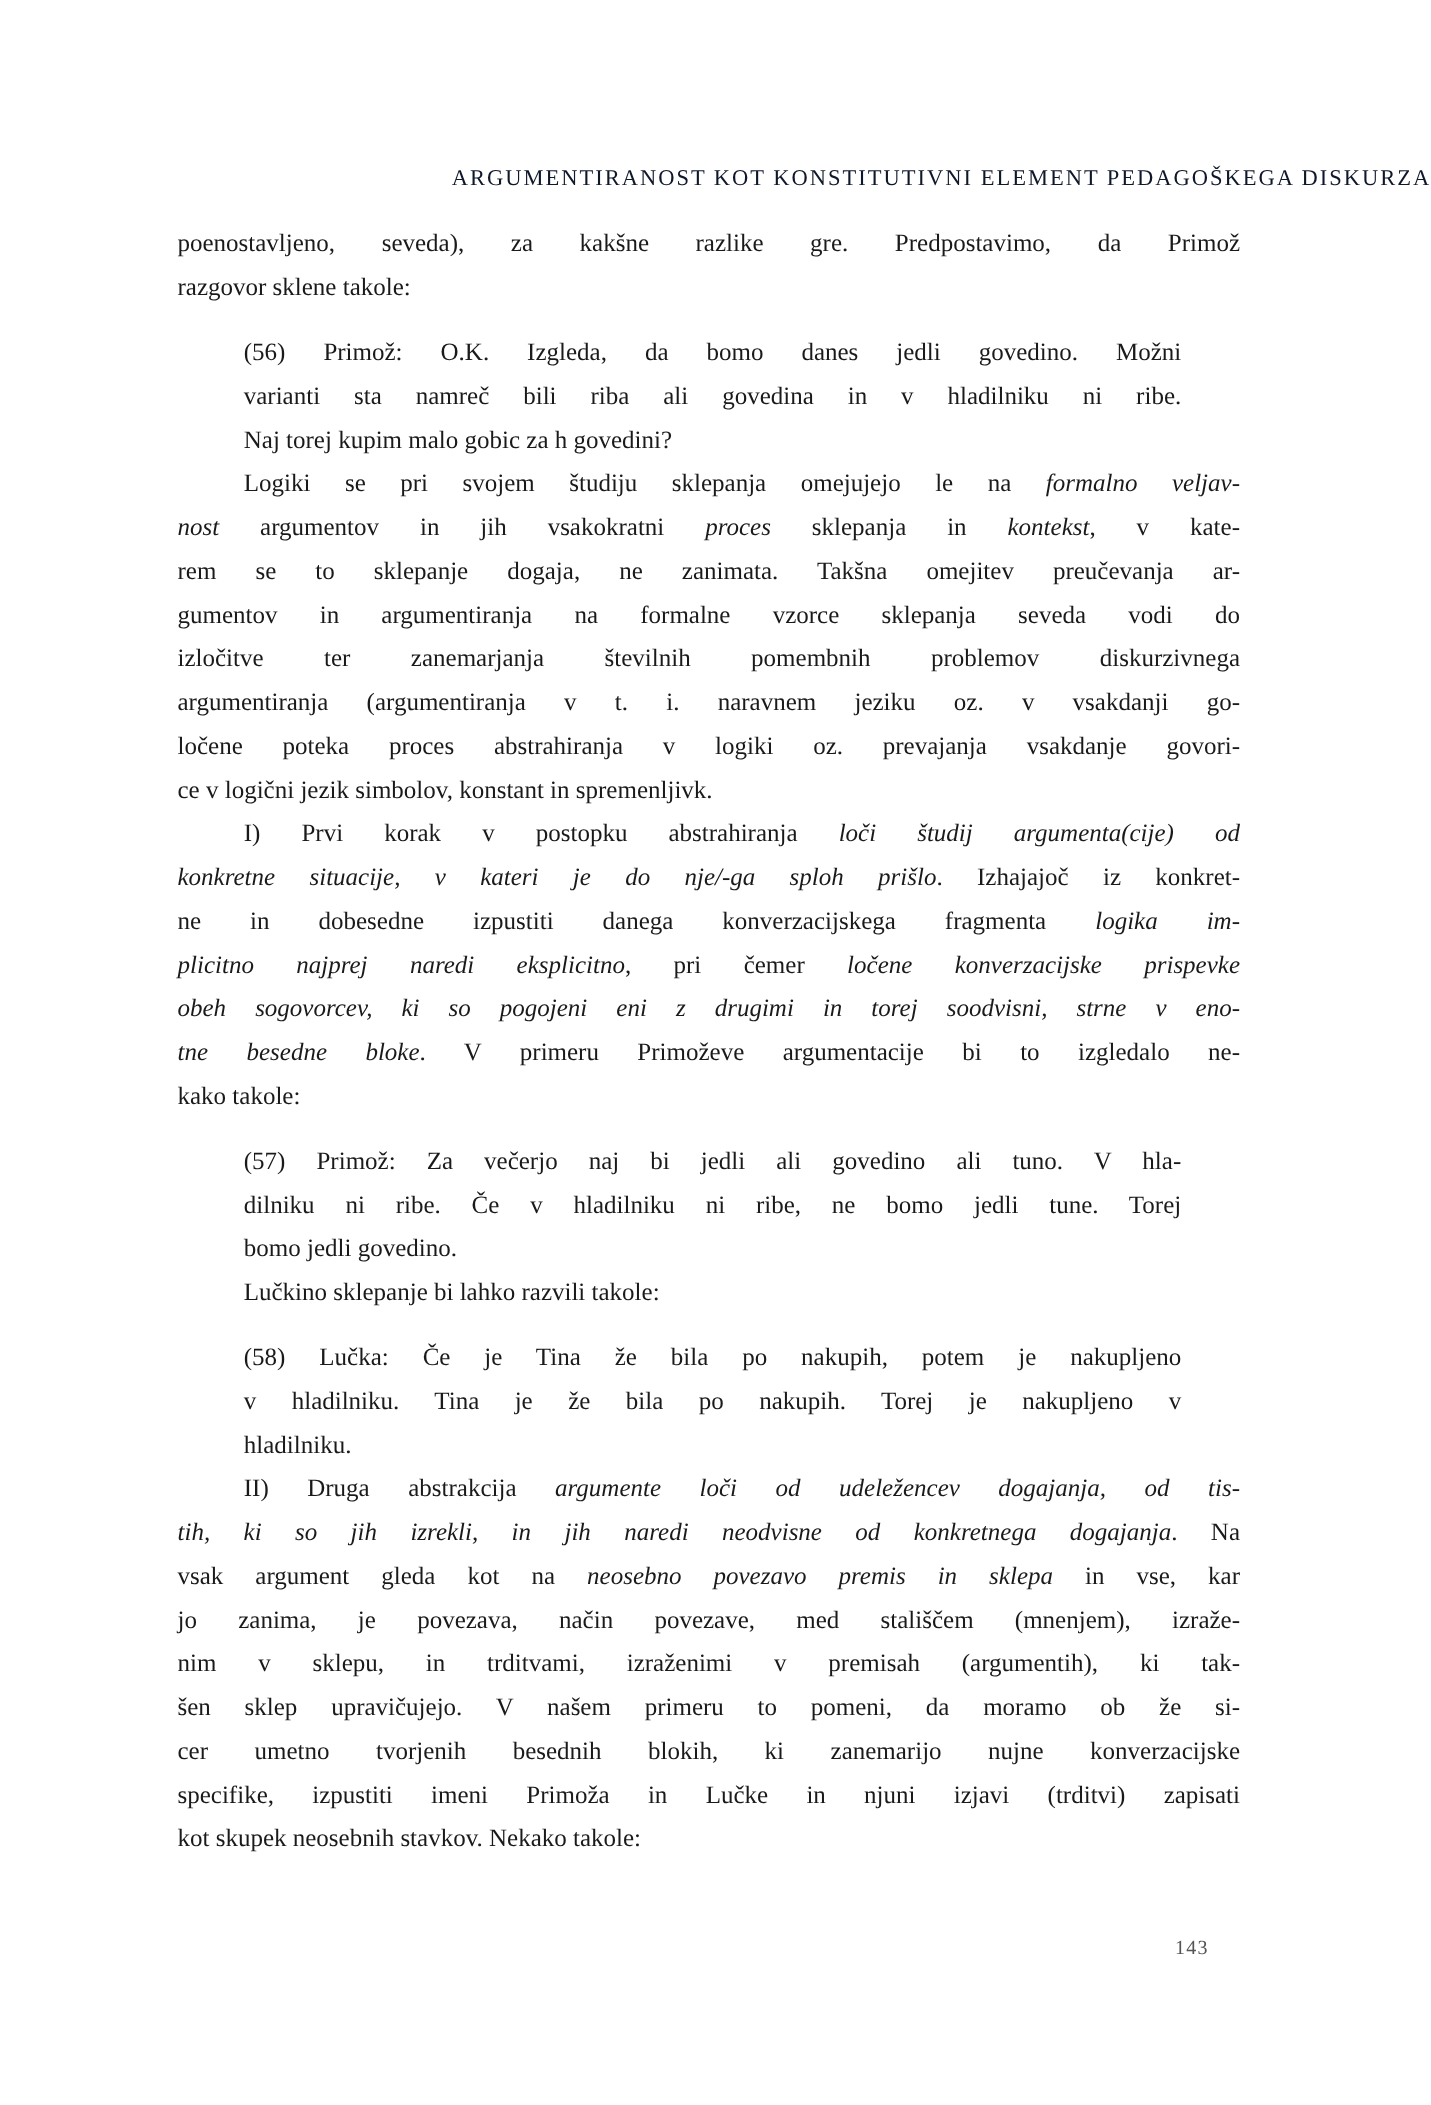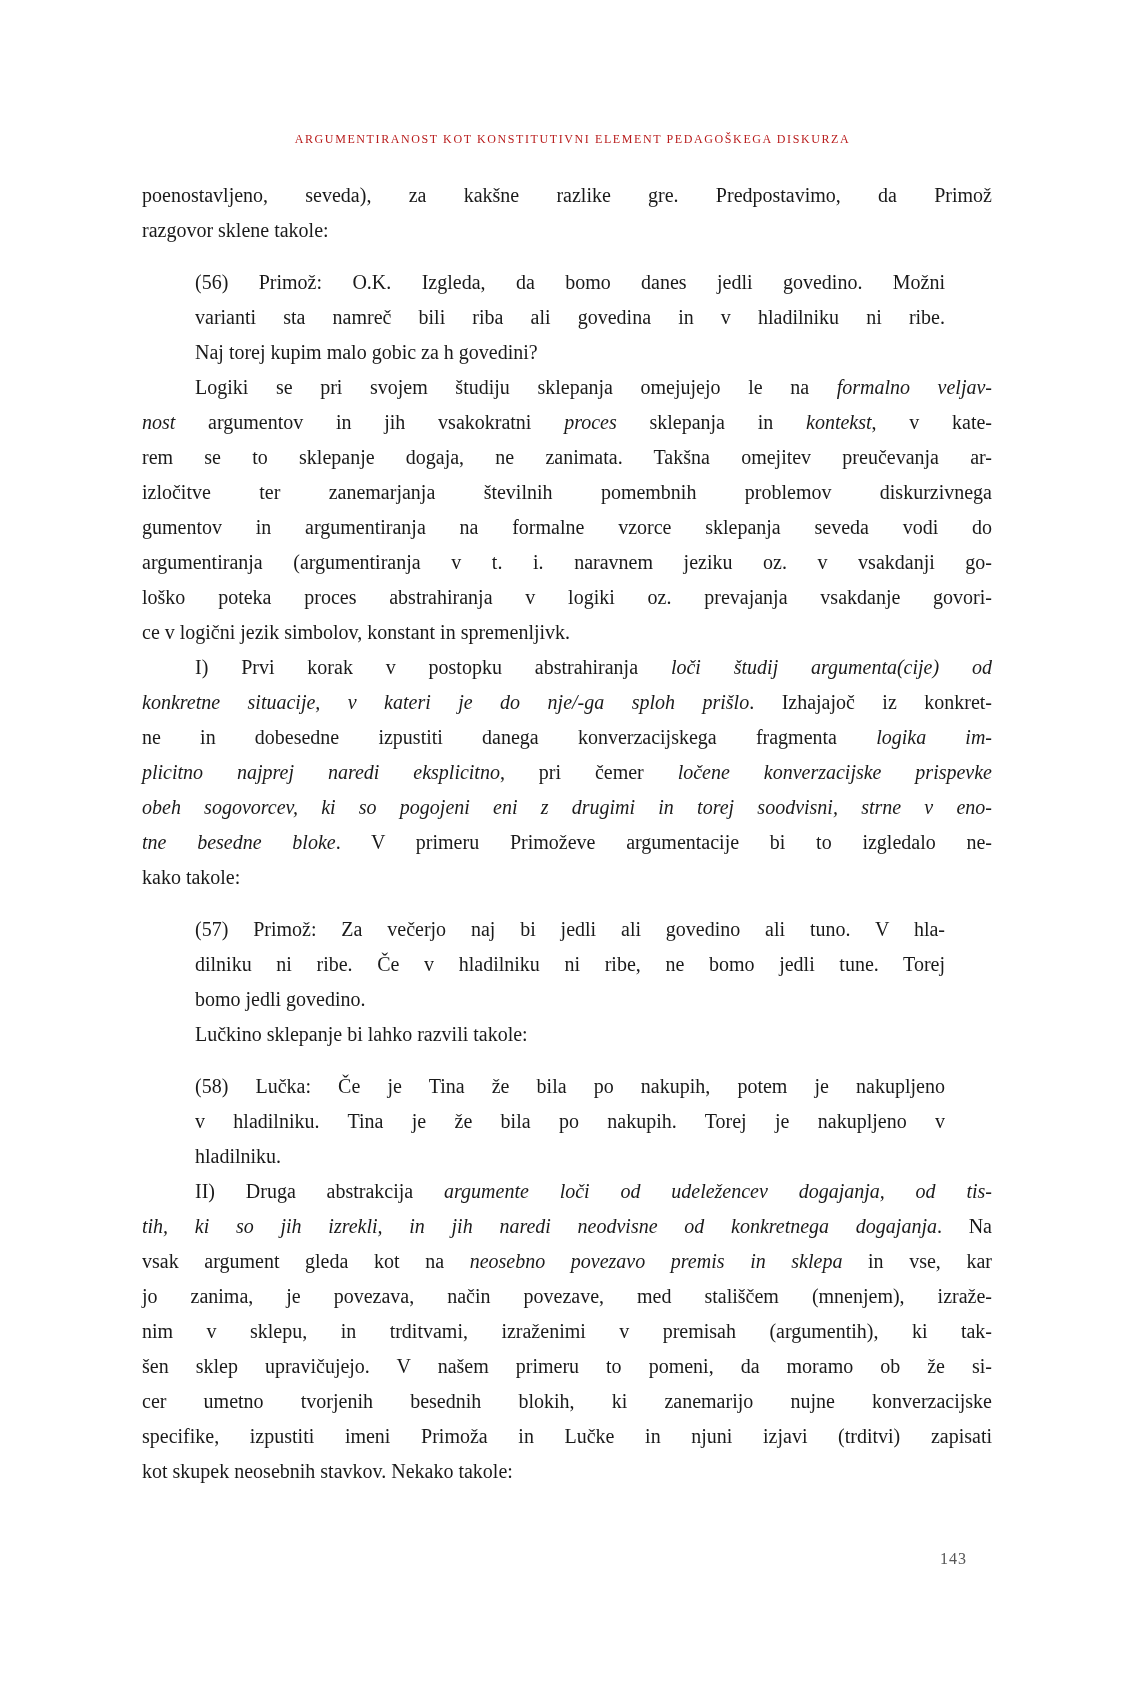--- a/index.html
+++ b/index.html
@@ -1,19 +1,19 @@
 <!DOCTYPE html>
 <html><head>
 <meta charset="utf-8">
 <style>
   html, body { margin:0; padding:0; background:#ffffff; }
   body { width:1145px; height:1684px; position:relative; overflow:hidden;
          font-family:"Liberation Serif","DejaVu Serif",serif; color:#1a1a1a; }
-  .running-head { position:absolute; left:0; width:1145px; top:132px; text-align:center;
-         font-size:12px; letter-spacing:1.6px; color:#b91c1c; text-transform:uppercase; }
+  .running-head { position:absolute; left:0; width:1145px; top:132px; text-align:right;
+         font-size:18px; letter-spacing:1.6px; color:#0f172a; text-transform:uppercase; }
   .page { position:absolute; left:142px; top:178px; width:850px; }
   .line { display:block; font-size:20px; line-height:35px; height:35px; white-space:nowrap;
           text-align:justify; text-align-last:justify; }
   .line.last { text-align-last:left; }
   .indent-first { padding-left:53px; }
   .ex { padding-left:53px; }
   .gap { height:17px; }
   em { font-style:italic;margin-top:40px; }
   .folio { position:absolute; left:940px; top:1550px; font-size:16px; color:#555; letter-spacing:1px;text-align:right; }
 </style>
@@ -34,24 +34,24 @@
   <div>
     <span class="line ex" style="width:750px">(56) Primož: O.K. Izgleda, da bomo danes jedli govedino. Možni</span>
     <span class="line ex" style="width:750px">varianti sta namreč bili riba ali govedina in v hladilniku ni ribe.</span>
     <span class="line ex last">Naj torej kupim malo gobic za h govedini?</span>
   </div>
 
   <div>
     <span class="line indent-first"><span>Logiki se pri svojem študiju sklepanja omejujejo le na </span><em>formalno veljav-</em></span>
     <span class="line"><em>nost</em><span> argumentov in jih vsakokratni </span><em>proces</em><span> sklepanja in </span><em>kontekst</em><span>, v kate-</span></span>
     <span class="line">rem se to sklepanje dogaja, ne zanimata. Takšna omejitev preučevanja ar-</span>
+    <span class="line">gumentov in argumentiranja na formalne vzorce sklepanja seveda vodi do</span>
     <span class="line">izločitve ter zanemarjanja številnih pomembnih problemov diskurzivnega</span>
-    <span class="line">gumentov in argumentiranja na formalne vzorce sklepanja seveda vodi do</span>
     <span class="line">argumentiranja (argumentiranja v t. i. naravnem jeziku oz. v vsakdanji go-</span>
-    <span class="line">loško poteka proces abstrahiranja v logiki oz. prevajanja vsakdanje govori-</span>
+    <span class="line">ločene poteka proces abstrahiranja v logiki oz. prevajanja vsakdanje govori-</span>
     <span class="line last">ce v logični jezik simbolov, konstant in spremenljivk.</span>
   </div>
 
   <div>
     <span class="line indent-first"><span>I) Prvi korak v postopku abstrahiranja </span><em>loči študij argumenta(cije) od</em></span>
     <span class="line"><em>konkretne situacije, v kateri je do nje/-ga sploh prišlo</em><span>. Izhajajoč iz konkret-</span></span>
     <span class="line"><span>ne in dobesedne izpustiti danega konverzacijskega fragmenta </span><em>logika im-</em></span>
     <span class="line"><em>plicitno najprej naredi eksplicitno</em><span>, pri čemer </span><em>ločene konverzacijske prispevke</em></span>
     <span class="line"><em>obeh sogovorcev, ki so pogojeni eni z drugimi in torej soodvisni, strne v eno-</em></span>
     <span class="line"><em>tne besedne bloke</em><span>. V primeru Primoževe argumentacije bi to izgledalo ne-</span></span>

